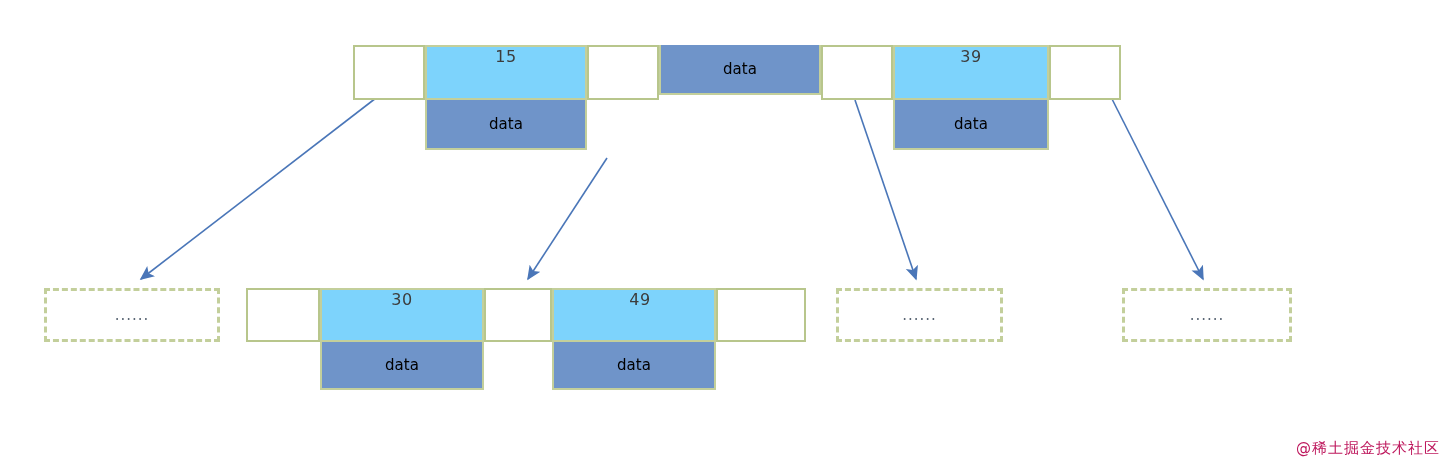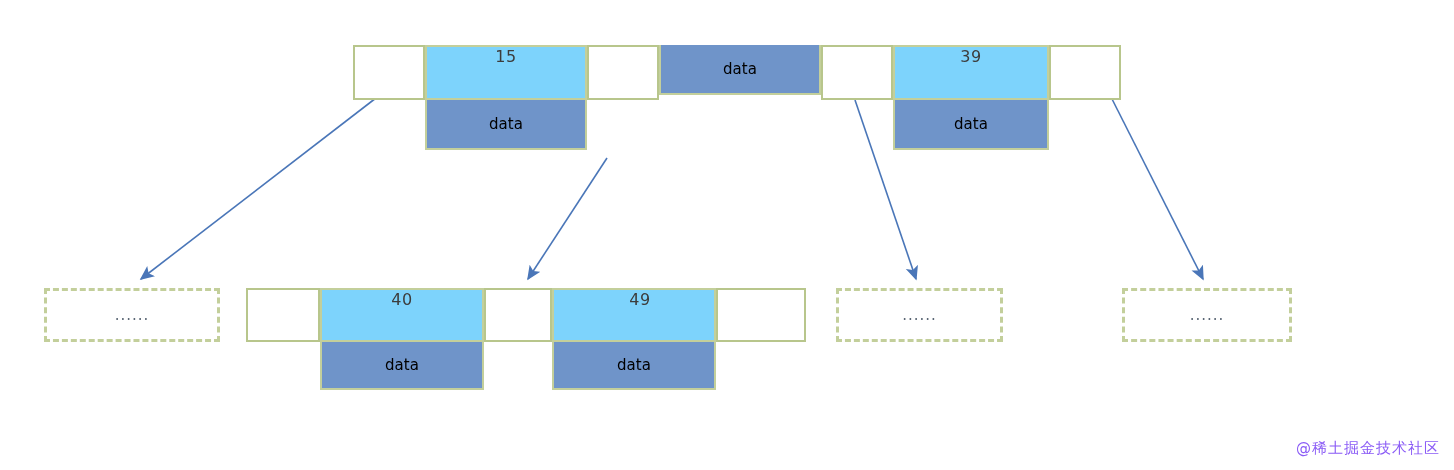--- a/index.html
+++ b/index.html
@@ -78,21 +78,21 @@
     top: 0;
     width: 1454px;
     height: 470px;
     pointer-events: none;
   }
   
   .watermark {
     position: absolute;
     right: 14px;
     bottom: 12px;
-    color: #8b5cf6;
+    color: #be185d;
     font-size: 15px;
     letter-spacing: 1px;
     white-space: nowrap;
   }
 </style>
 </head>
 <body>
 
 <div id="canvas">
 
@@ -146,21 +146,21 @@
 
     <div class="cell ptr-cell" style="width:72px; height:55px;"></div>
   </div>
 
   <div class="node" style="left:246px; top:288px;">
 
     <div class="cell ptr-cell" style="width:74px; height:54px;"></div>
 
     <div class="key-col">
       <div class="key-box" style="width:164px; height:54px;">
-        <span>40</span>
+        <span>30</span>
       </div>
       <div class="data-box" style="width:164px; height:48px;">
         <span>data</span>
       </div>
     </div>
 
     <div class="cell ptr-cell" style="width:68px; height:54px;"></div>
 
     <div class="key-col">
       <div class="key-box" style="width:164px; height:54px;padding-left:12px;">

